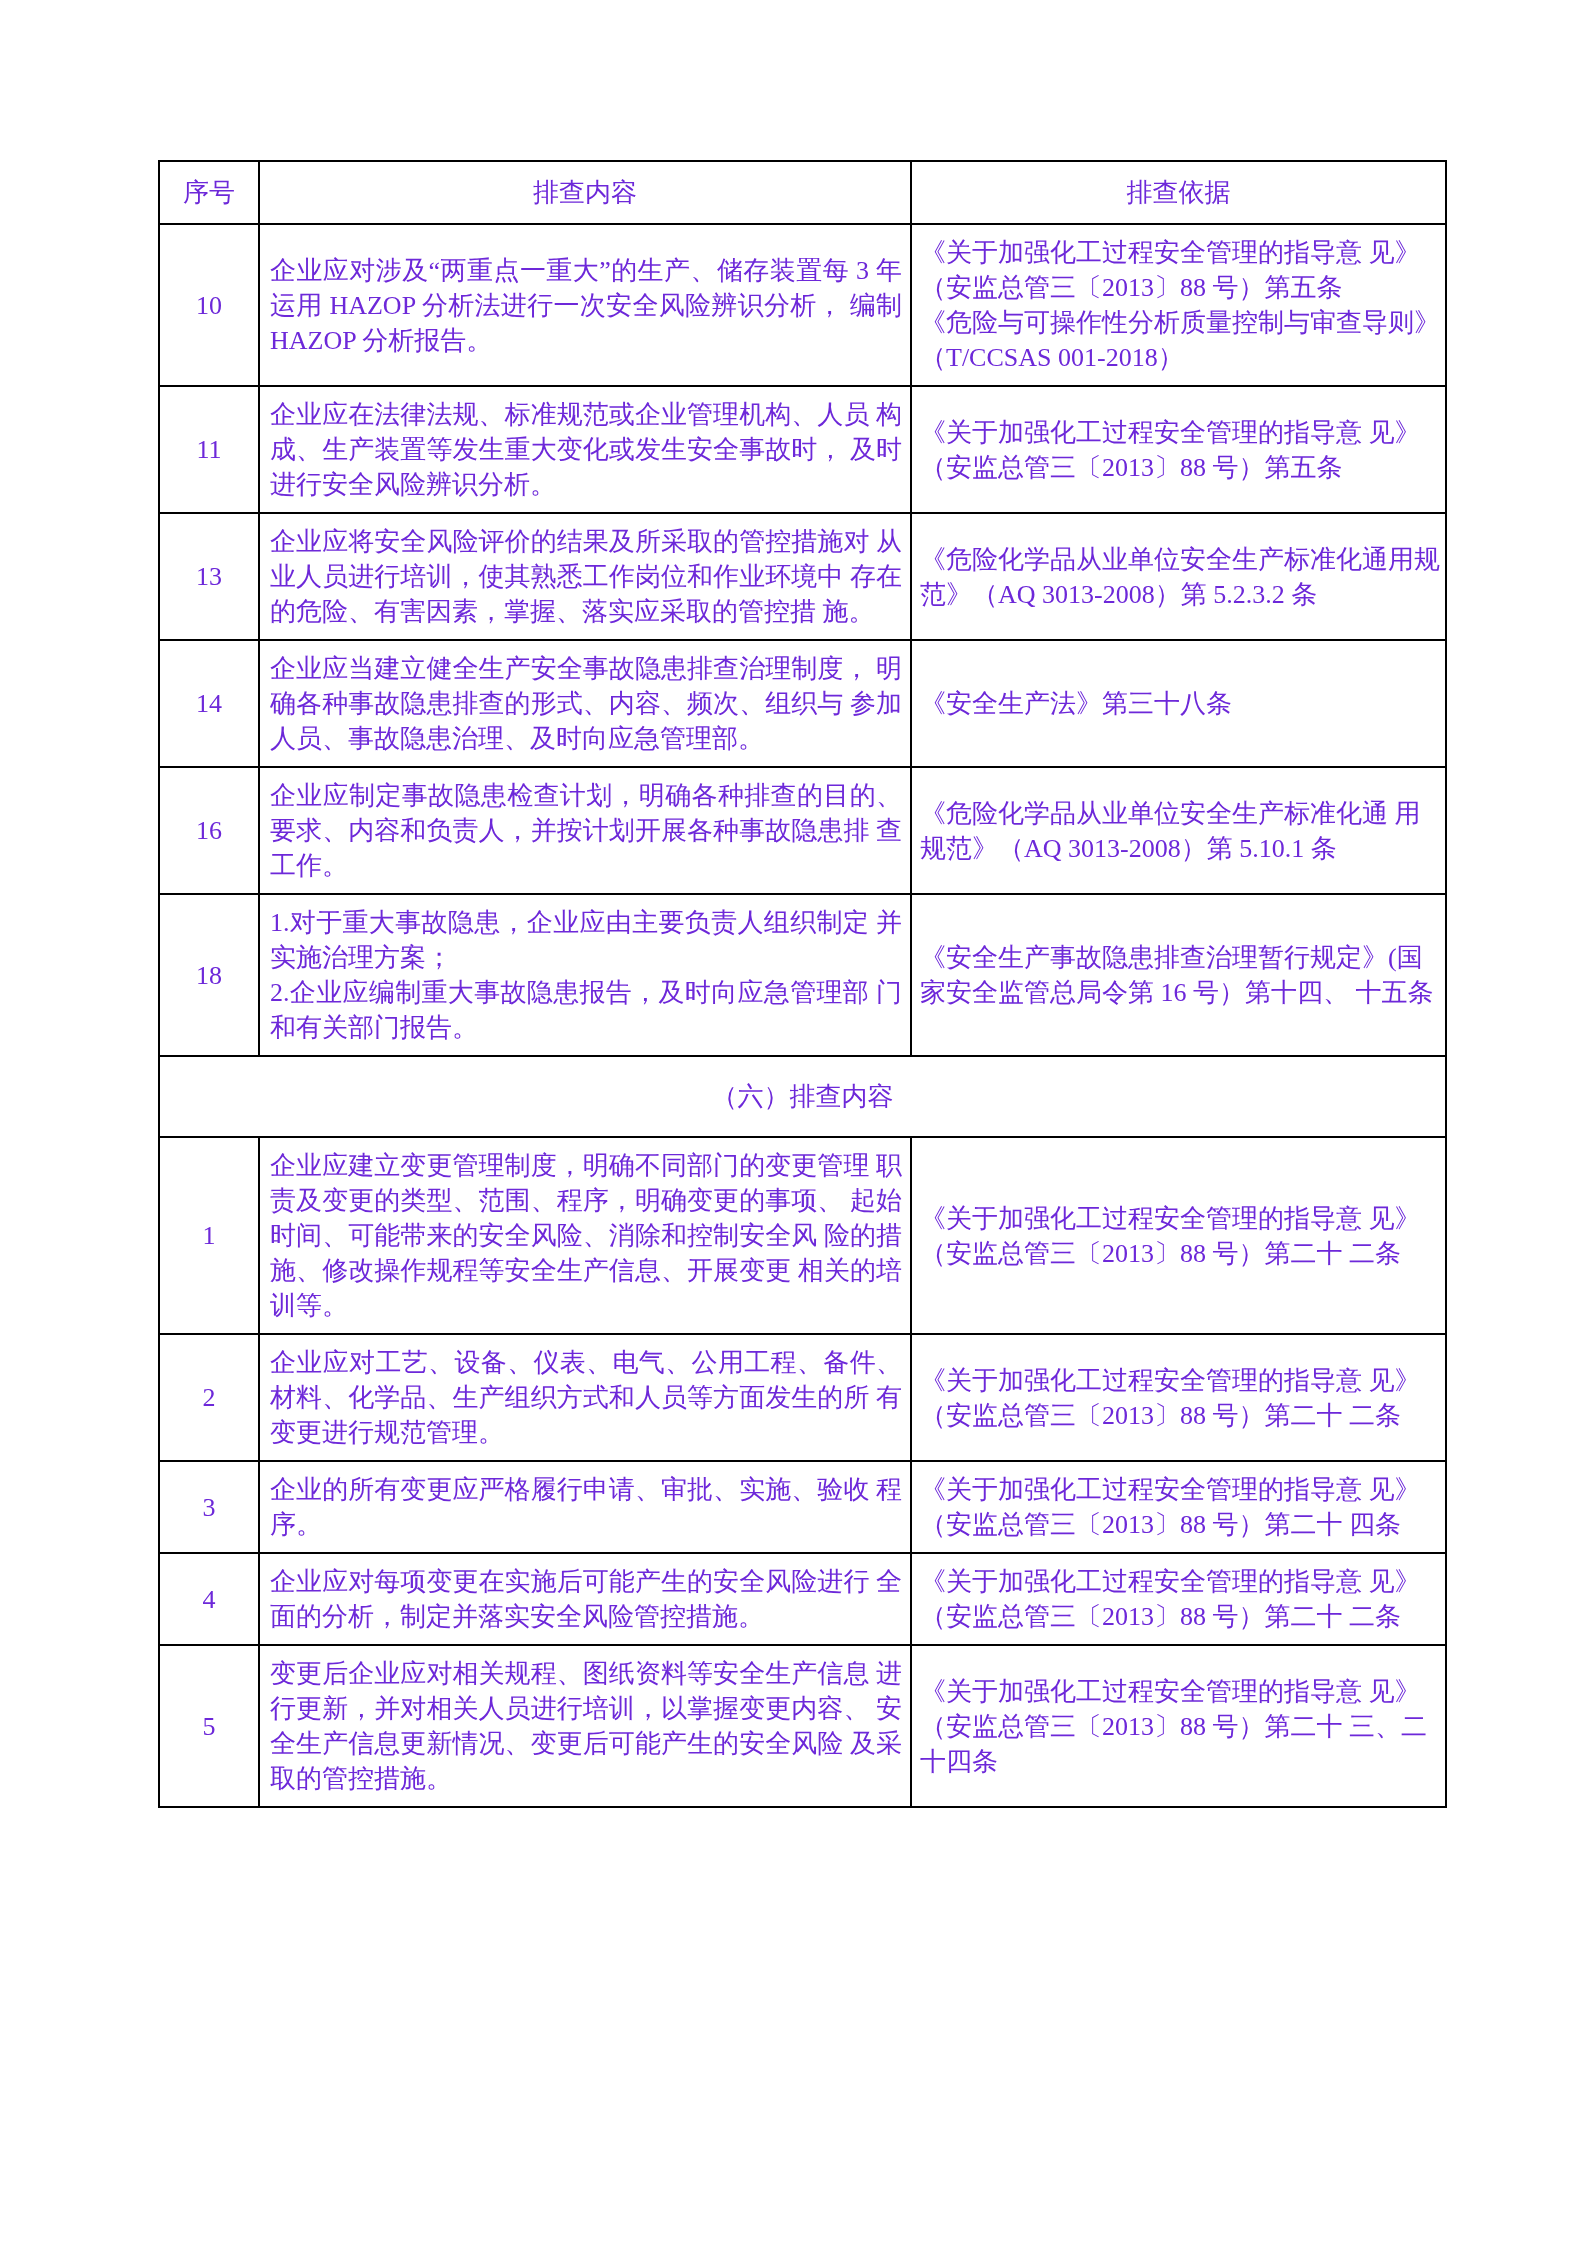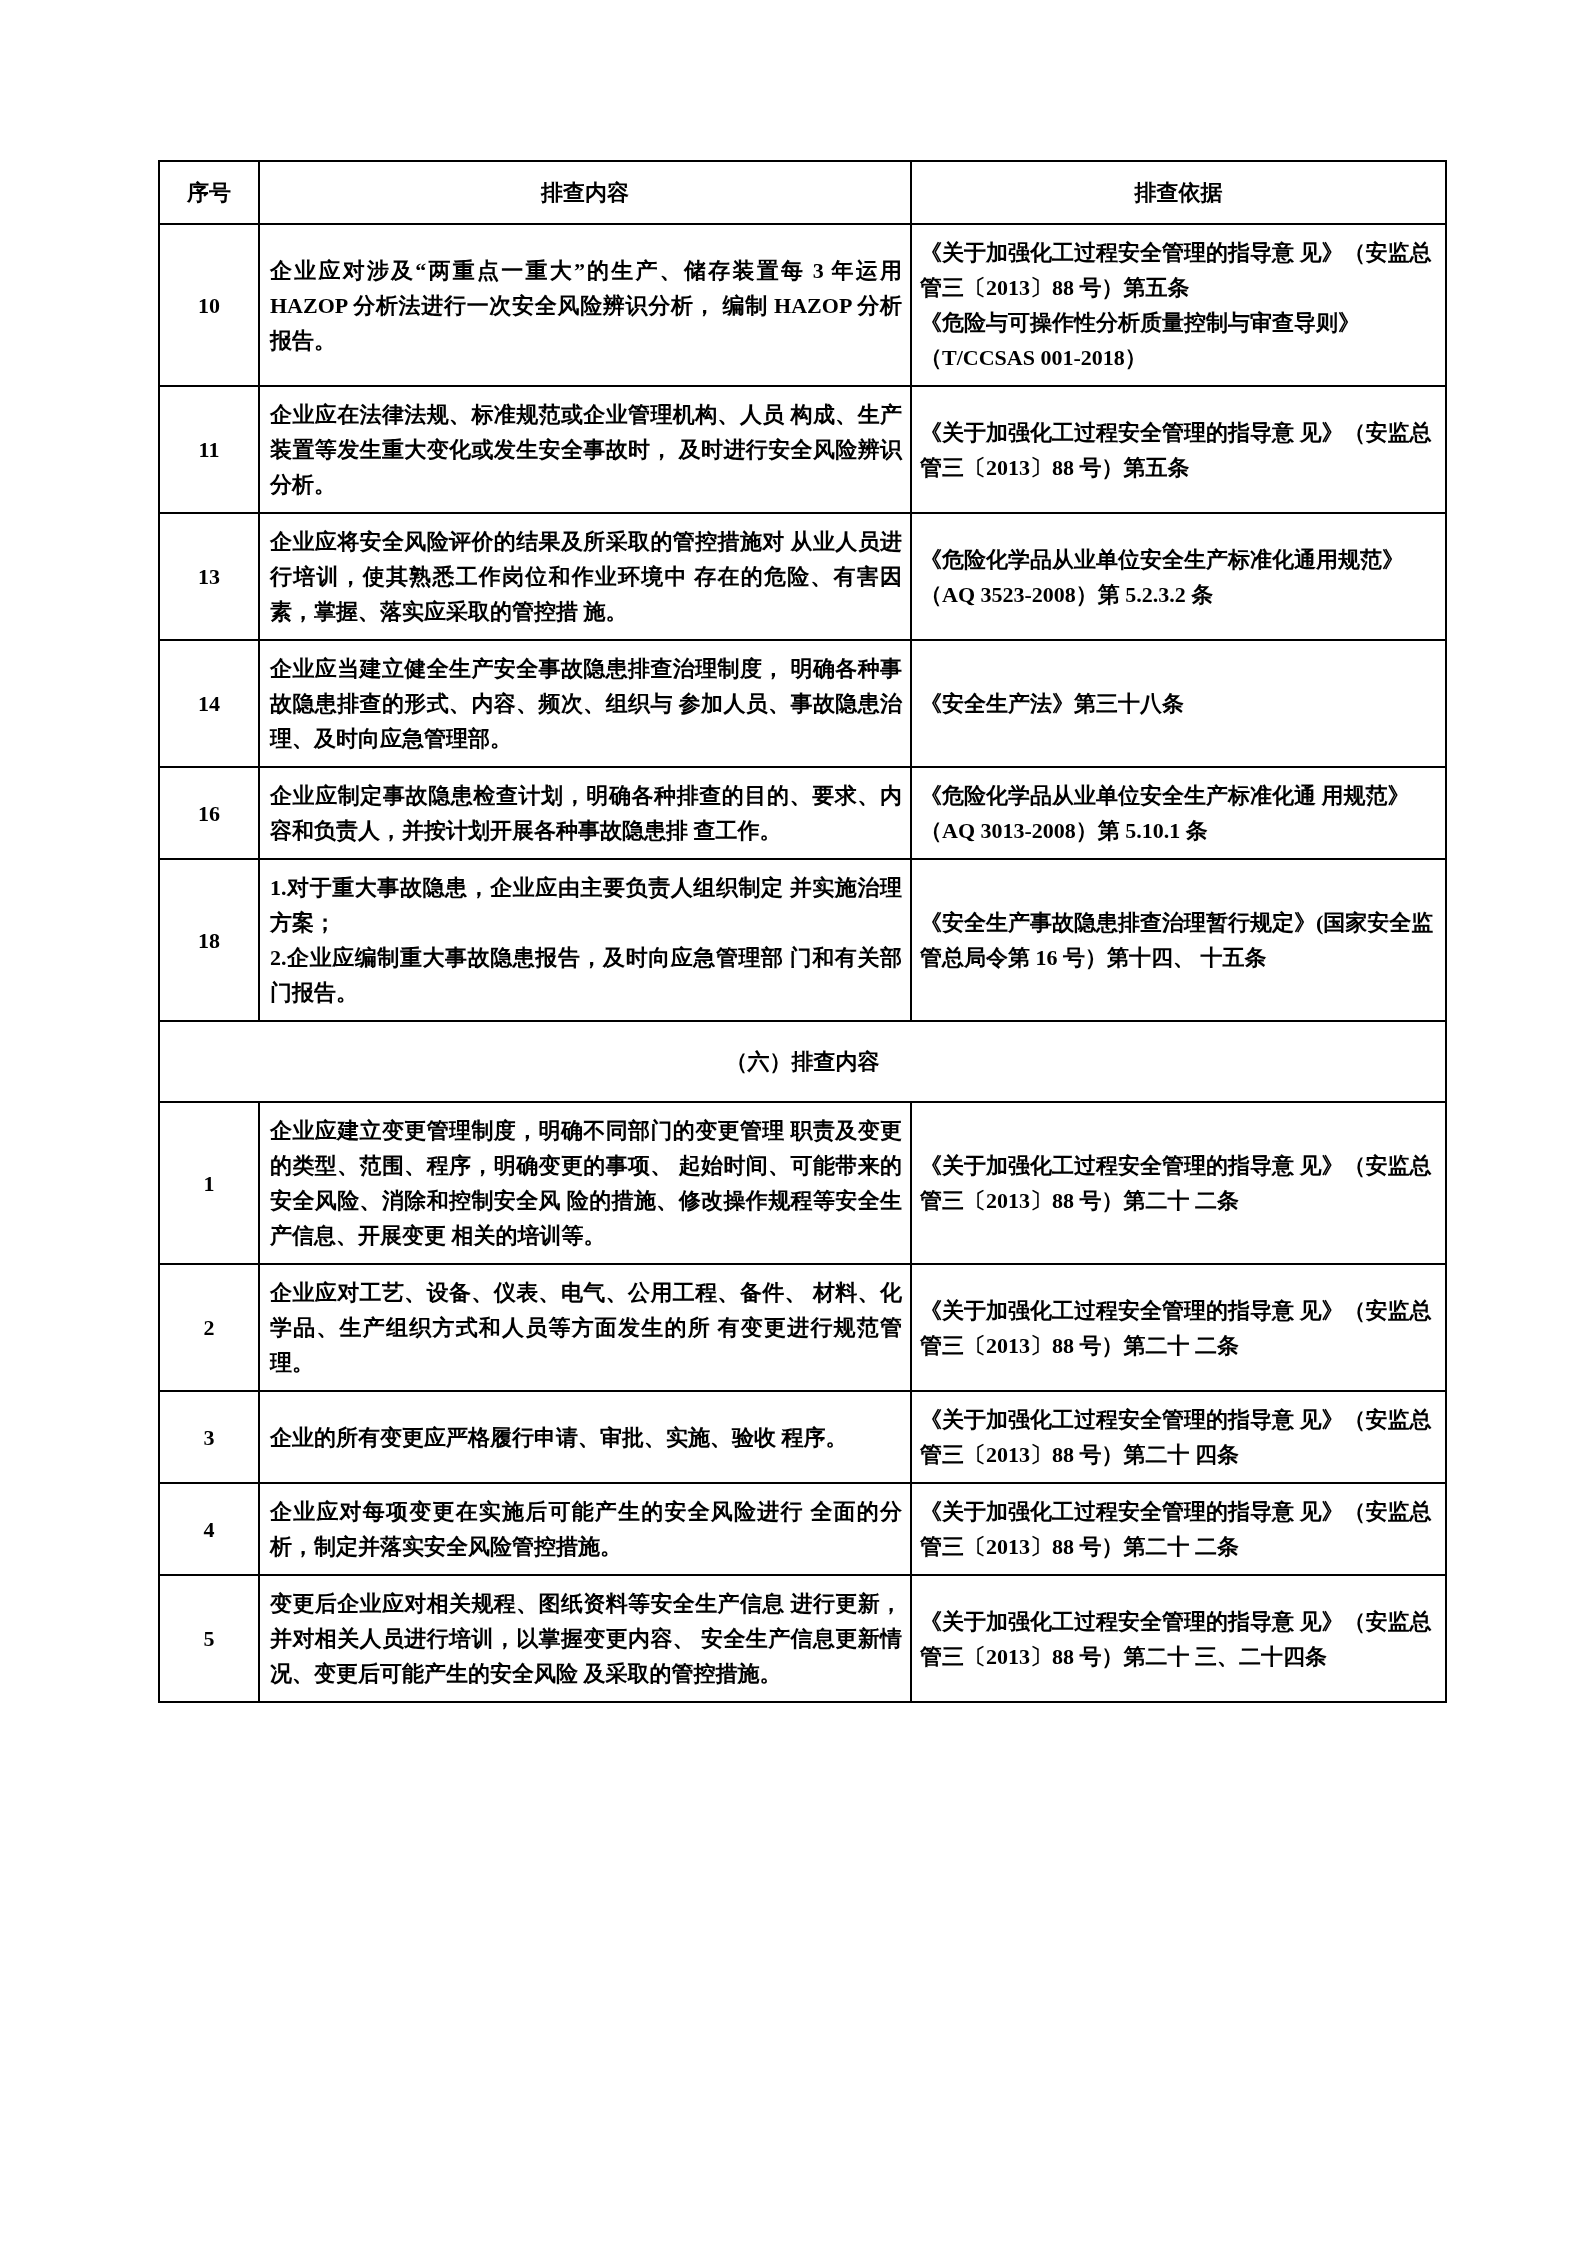--- a/index.html
+++ b/index.html
@@ -20,25 +20,25 @@
     position: absolute;
     left: 158px;
     top: 160px;
     width: 1287px;
     border-collapse: collapse;
     table-layout: fixed;
   }
   table.checklist th,
   table.checklist td {
     border: 2px solid #000000;
-    font-size: 22px;
+    font-size: 26px;
     line-height: 35px;
-    font-weight: bold;
+    font-weight: normal;
     vertical-align: middle;
-    color: #000000;
+    color: #6d28d9;
   }
   table.checklist th {
     text-align: center;
     padding: 13px 4px;
   }
   td.cell-no {
     text-align: center;
     padding: 16px 2px;
   }
   td.cell-content {
@@ -83,21 +83,21 @@
 《危险与可操作性分析质量控制与审查导则》（T/CCSAS 001-2018）</td>
         </tr>
         <tr>
           <td class="cell-no">11</td>
           <td class="cell-content">企业应在法律法规、标准规范或企业管理机构、人员 构成、生产装置等发生重大变化或发生安全事故时， 及时进行安全风险辨识分析。</td>
           <td class="cell-basis">《关于加强化工过程安全管理的指导意 见》（安监总管三〔2013〕88 号）第五条</td>
         </tr>
         <tr>
           <td class="cell-no">13</td>
           <td class="cell-content">企业应将安全风险评价的结果及所采取的管控措施对 从业人员进行培训，使其熟悉工作岗位和作业环境中 存在的危险、有害因素，掌握、落实应采取的管控措 施。</td>
-          <td class="cell-basis">《危险化学品从业单位安全生产标准化通用规范》（AQ 3523-2008）第 5.2.3.2 条</td>
+          <td class="cell-basis">《危险化学品从业单位安全生产标准化通用规范》（AQ 3013-2008）第 5.2.3.2 条</td>
         </tr>
         <tr>
           <td class="cell-no">14</td>
           <td class="cell-content">企业应当建立健全生产安全事故隐患排查治理制度， 明确各种事故隐患排查的形式、内容、频次、组织与 参加人员、事故隐患治理、及时向应急管理部。</td>
           <td class="cell-basis">《安全生产法》第三十八条</td>
         </tr>
         <tr>
           <td class="cell-no">16</td>
           <td class="cell-content">企业应制定事故隐患检查计划，明确各种排查的目的、要求、内容和负责人，并按计划开展各种事故隐患排 查工作。</td>
           <td class="cell-basis">《危险化学品从业单位安全生产标准化通 用规范》（AQ 3013-2008）第 5.10.1 条</td>

